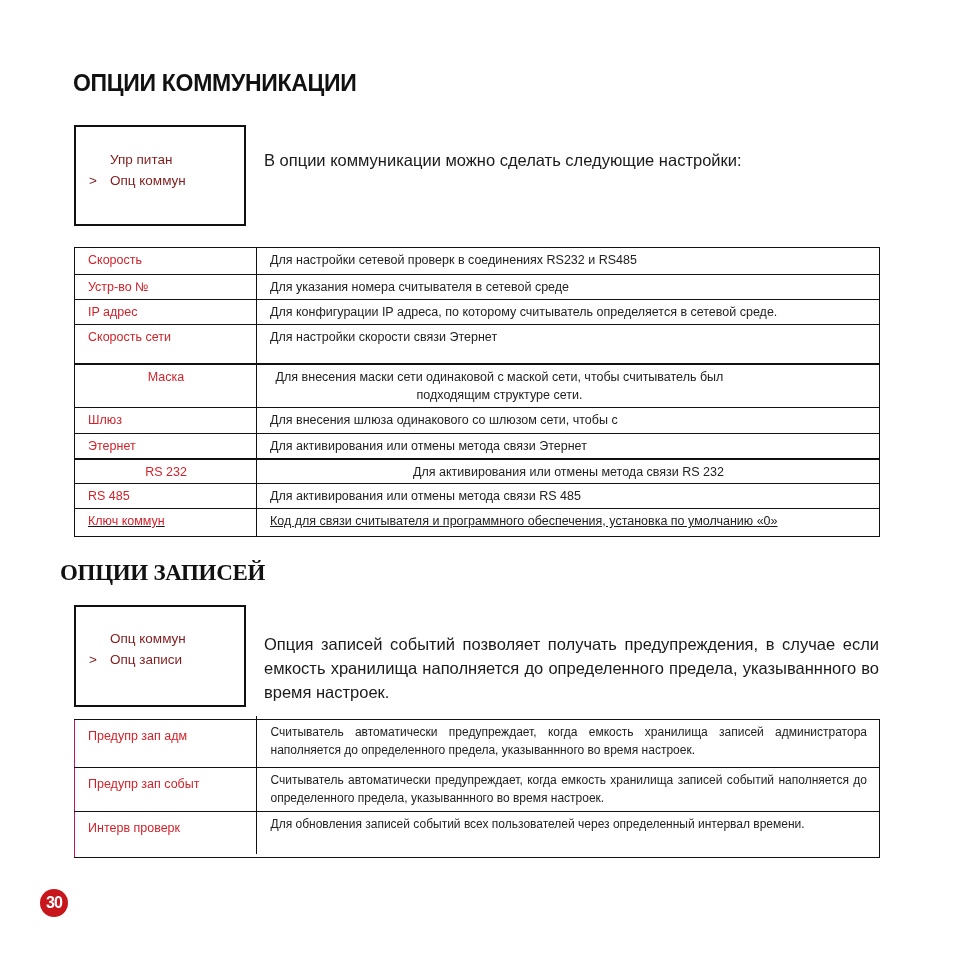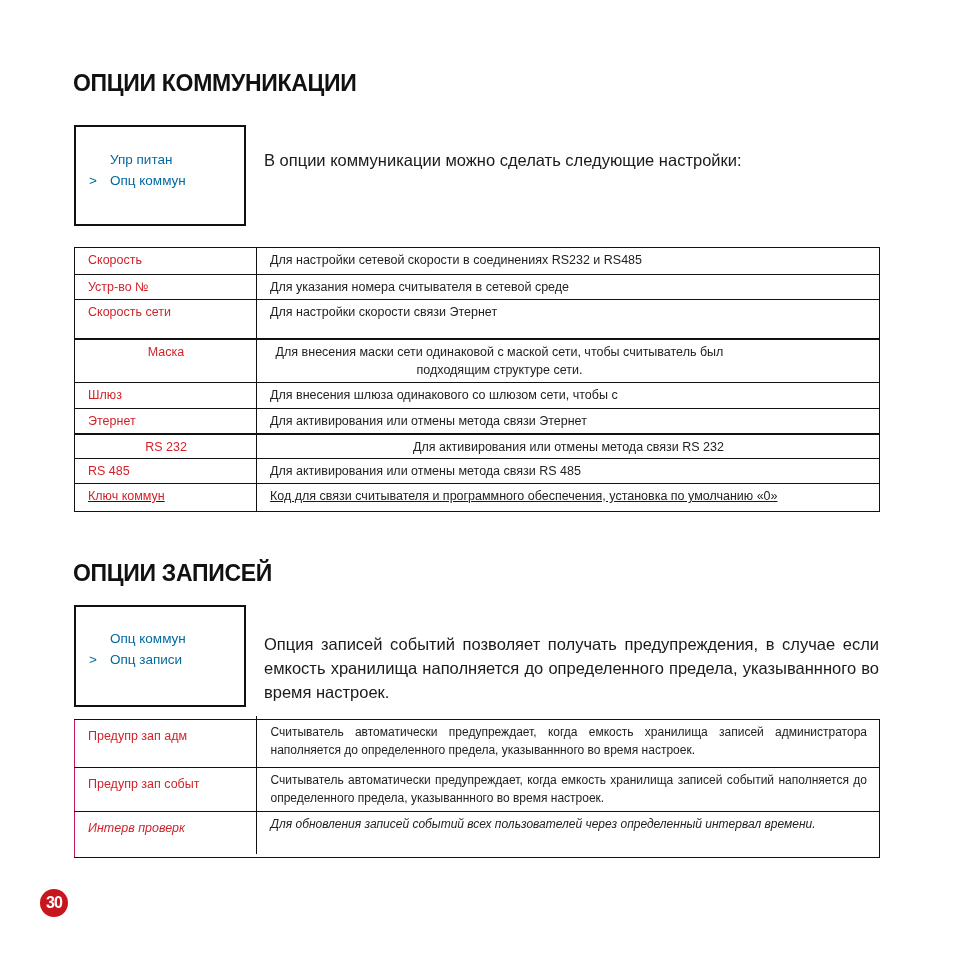--- a/index.html
+++ b/index.html
@@ -2,21 +2,21 @@
 <html><head>
 <meta charset="utf-8">
 <style>
   html, body { margin: 0; padding: 0; background: #ffffff; }
   body { width: 954px; height: 954px; position: relative; overflow: hidden;
          font-family: "Liberation Sans", sans-serif; color: #1a1a1a; }
   .abs { position: absolute; }
   .h1 { font-family: "Liberation Sans", sans-serif; font-weight: bold; font-size: 23px;
         letter-spacing: -0.3px; color: #111; }
   .menu-box { border: 2px solid #111; box-sizing: border-box; background: #fff; }
-  .menu-line { position: absolute; font-size: 13.5px; color: #0369a1; white-space: nowrap; }
+  .menu-line { position: absolute; font-size: 13.5px; color: #7f1d1d; white-space: nowrap; }
   .menu-line .arrow { position: absolute; left: -21px; }
   .intro { font-size: 16.5px; color: #1a1a1a; }
   table.opts { position: absolute; border-collapse: collapse; table-layout: fixed; }
   table.opts td { border: 1px solid #111; vertical-align: top; font-size: 12.5px;
                   padding: 3px 12px 0 13px; box-sizing: border-box; line-height: 18px; }
   table.opts td.k { color: #d2232a; }
   table.opts td.v { color: #222; }
   table.opts tr.thick td { border-top: 2px solid #111; text-align: center; }
   table.opts2 td { border: 1px solid #111; border-left: none; border-right: none; }
   table.opts2 td.k { border-left: 1px solid #be185d; }
@@ -41,25 +41,29 @@
 <div class="abs intro" style="left:264px; top:151px; width:600px;">В опции коммуникации можно сделать следующие настройки:</div>
 
 <table class="opts" id="t1" style="left:74px; top:247px; width:805px;">
   <colgroup>
       <col style="width:182px">
       <col style="width:623px">
     </colgroup>
   <tbody id="t1body">
       <tr style="height: 27px;">
         <td class="k">Скорость</td>
-        <td class="v">Для настройки сетевой скорости в соединениях RS232 и RS485</td>
+        <td class="v">Для настройки сетевой проверк в соединениях RS232 и RS485</td>
       </tr>
       <tr style="height: 25px;">
         <td class="k">Устр-во №</td>
         <td class="v">Для указания номера считывателя в сетевой среде</td>
+      </tr>
+      <tr style="height: 25px;">
+        <td class="k">IP адрес</td>
+        <td class="v">Для конфигурации IP адреса, по которому считыватель определяется в сетевой среде.</td>
       </tr>
       <tr style="height: 39px;">
         <td class="k">Скорость сети</td>
         <td class="v">Для настройки скорости связи Этернет</td>
       </tr>
       <tr class="thick" style="height: 44px;">
         <td class="k">Маска</td>
         <td class="v" style="padding-right: 150px;">Для внесения маски сети одинаковой с маской сети, чтобы считыватель был подходящим структуре сети.</td>
       </tr>
       <tr style="height: 26px;">
@@ -78,21 +82,21 @@
         <td class="k">RS 485</td>
         <td class="v">Для активирования или отмены метода связи RS 485</td>
       </tr>
       <tr style="height: 28px; text-decoration: underline;">
         <td class="k">Ключ коммун</td>
         <td class="v">Код для связи считывателя и программного обеспечения, установка  по умолчанию «0»</td>
       </tr>
     </tbody>
 </table>
 
-<div class="abs h1" style="left:73px; top:560px;">ОПЦИИ ЗАПИСЕЙ</div>
+<div class="abs h1" style="left:60px; top:560px;font-family:Liberation Serif, serif;">ОПЦИИ ЗАПИСЕЙ</div>
 
 <div class="abs menu-box" style="left:74px; top:605px; width:172px; height:102px;">
   <div class="menu-line" style="left:34px; top:24px;">Опц коммун</div>
   <div class="menu-line" style="left:34px; top:45px;">
     <span class="arrow">&gt;</span>
     <span>Опц записи</span>
   </div>
 </div>
 
 <div class="abs intro" style="left:264px; top:632px; width:615px; text-align:justify; line-height:24px;">Опция записей событий позволяет получать предупреждения, в случае если емкость хранилища наполняется до определенного предела, указываннного во время настроек.</div>
@@ -104,21 +108,21 @@
     </colgroup>
   <tbody id="t2body">
       <tr style="height: 48px;">
         <td class="k" style="padding-top: 7px;">Предупр зап адм</td>
         <td class="v" style="padding-top: 3px;">Считыватель автоматически предупреждает, когда емкость хранилища записей администратора наполняется до определенного предела, указываннного во время настроек.</td>
       </tr>
       <tr style="height: 44px;">
         <td class="k" style="padding-top: 7px;">Предупр зап событ</td>
         <td class="v" style="padding-top: 3px;">Считыватель автоматически предупреждает, когда емкость хранилища записей событий наполняется до определенного предела, указываннного во время настроек.</td>
       </tr>
-      <tr style="height: 46px; font-style: italic;">
+      <tr style="height: 46px;">
         <td class="k" style="padding-top: 7px;">Интерв проверк</td>
         <td class="v" style="padding-top: 3px;">Для обновления записей событий всех пользователей через определенный интервал времени.</td>
       </tr>
     </tbody>
 </table>
 <div class="abs" style="left:256px; top:716px; width:1px; height:138px; background:#111;"></div>
 
 <div class="abs page-badge" style="left:40px; top:889px;">30</div>
 
 </body></html>

